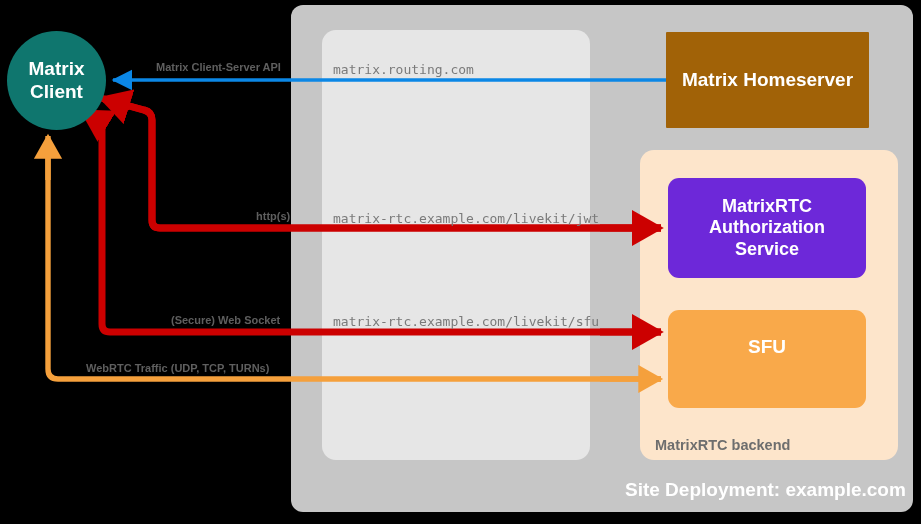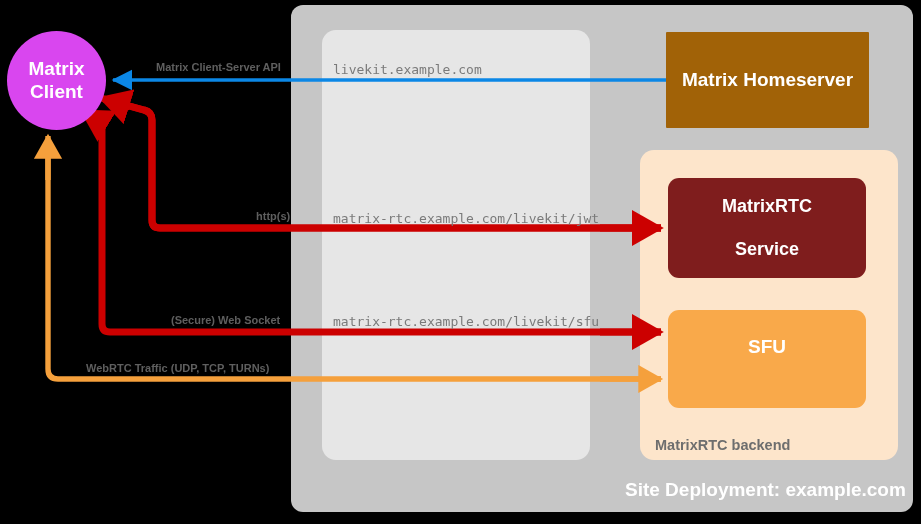--- a/index.html
+++ b/index.html
@@ -32,33 +32,33 @@
     background:#e6e6e6;border-radius:14px;
   }
   .backend-box{
     position:absolute;left:640px;top:150px;width:258px;height:310px;
     background:#fde5cb;border-radius:14px;
   }
 
   
   .client-circle{
     position:absolute;left:7px;top:31px;width:99px;height:99px;
-    background:#d946ef;border-radius:50%;
+    background:#0f766e;border-radius:50%;
   }
   .client-circle .node-label{left:0;top:0;width:99px;height:99px;font-size:19px;}
 
   .homeserver-box{
     position:absolute;left:666px;top:32px;width:203px;height:96px;
     background:#a16207;border-radius:1px;
   }
   .homeserver-box .node-label{left:0;top:0;width:203px;height:96px;font-size:19px;}
 
   .auth-box{
     position:absolute;left:668px;top:178px;width:198px;height:100px;
-    background:#7f1d1d;border-radius:11px;
+    background:#6d28d9;border-radius:11px;
   }
   .auth-box .node-label{left:0;top:0;width:198px;height:100px;font-size:18px;}
 
   .sfu-box{
     position:absolute;left:668px;top:310px;width:198px;height:98px;
     background:#f9a94a;border-radius:11px;
   }
   .sfu-box .node-label{left:0;top:0;width:198px;height:74px;font-size:19px;}
 
   
@@ -143,35 +143,35 @@
   </div>
 
   <div class="homeserver-box">
     <div class="node-label">Matrix Homeserver</div>
   </div>
 
   <div class="auth-box">
     <div class="node-label">
       <span>
         <span>MatrixRTC</span><br>
-        <br>
+        <span>Authorization</span><br>
         <span>Service</span>
       </span>
     </div>
   </div>
 
   <div class="sfu-box">
     <div class="node-label">SFU</div>
   </div>
 
   <div class="caption cap-backend">MatrixRTC backend</div>
   <div class="caption cap-site">Site Deployment: example.com</div>
 
   <div class="edge-label lbl-proto lbl-csapi">Matrix Client-Server API</div>
-  <div class="edge-label lbl-url url-matrix">livekit.example.com</div>
+  <div class="edge-label lbl-url url-matrix">matrix.routing.com</div>
 
   <div class="edge-label lbl-proto lbl-http">http(s)</div>
   <div class="edge-label lbl-url url-jwt">matrix-rtc.example.com/livekit/jwt</div>
 
   <div class="edge-label lbl-proto lbl-ws">(Secure) Web Socket</div>
   <div class="edge-label lbl-proto lbl-webrtc">WebRTC Traffic (UDP, TCP, TURNs)</div>
 
   <div class="edge-label lbl-url url-sfu">matrix-rtc.example.com/livekit/sfu</div>
 
 </div>

